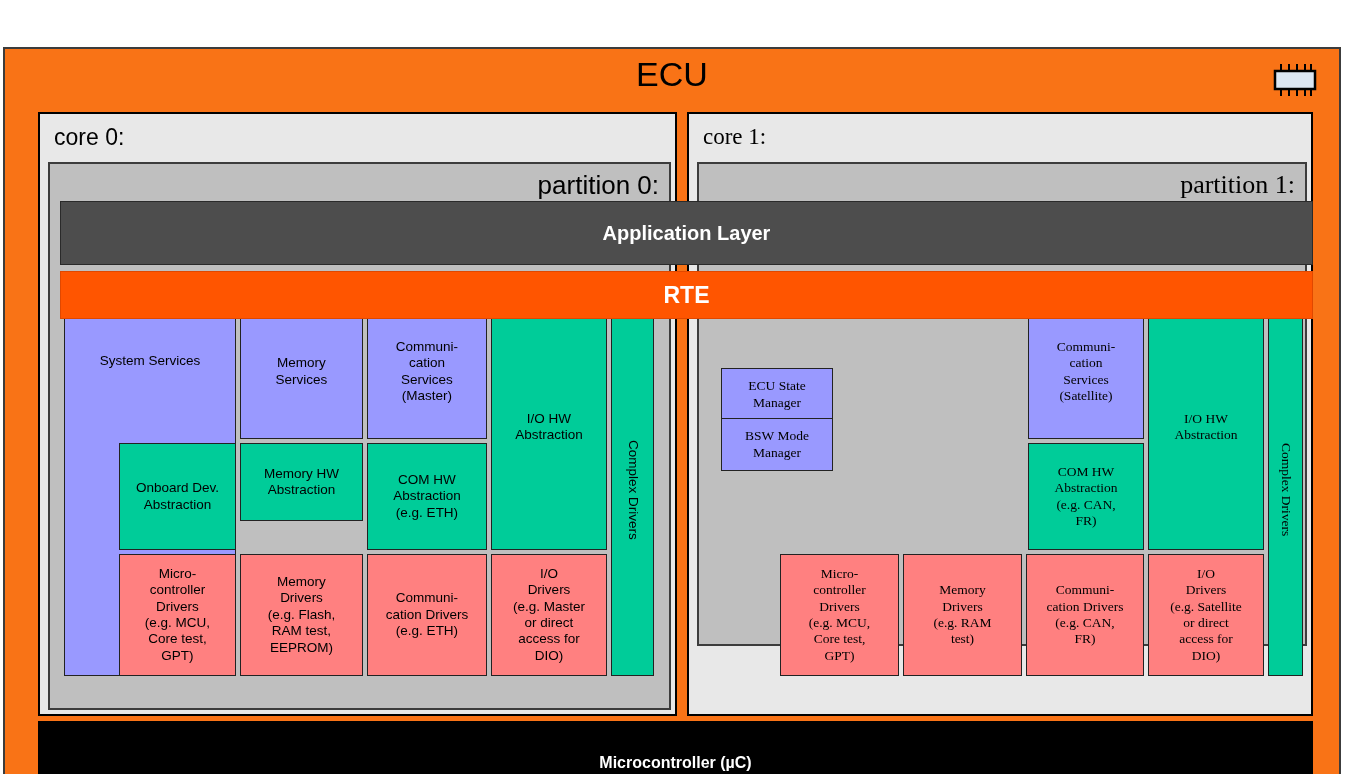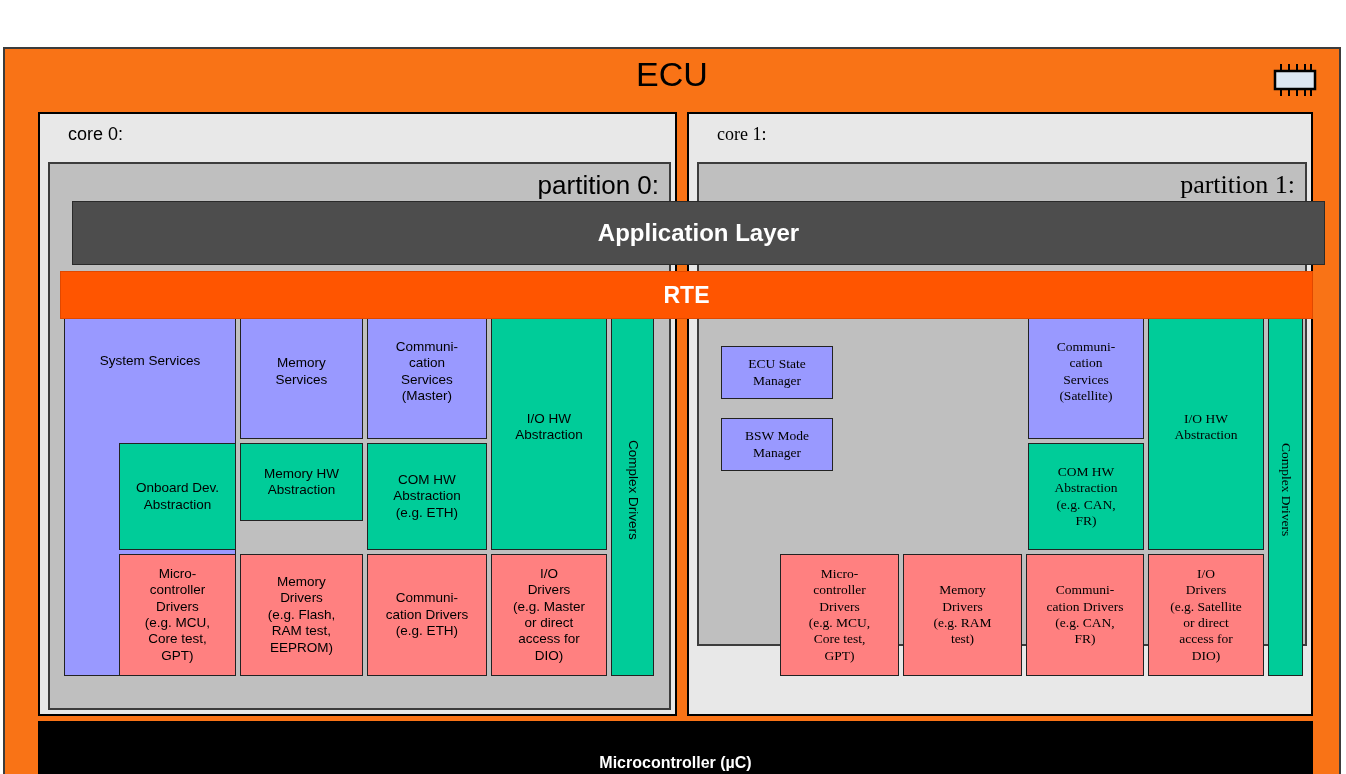--- a/index.html
+++ b/index.html
@@ -17,33 +17,33 @@
     position:absolute;left:0;top:6px;width:100%;text-align:center;
     font-size:34px;color:#000;
   }
   #chip-icon{position:absolute;left:1262px;top:14px;width:56px;height:34px;}
 
   .core-box{
     position:absolute;background:#e8e8e8;border:2px solid #000;box-sizing:border-box;
   }
   #core0{left:33px;top:63px;width:639px;height:604px;}
   #core1{left:682px;top:63px;width:626px;height:604px;font-family:Liberation Serif, serif;}
-  .core-label{position:absolute;left:28px;top:10px;font-size:18px;color:#000;}
+  .core-label{position:absolute;left:14px;top:10px;font-size:23px;color:#000;}
 
   .partition-box{
     position:absolute;background:#bfbfbf;border:2px solid #3c3c3c;box-sizing:border-box;
   }
   #part0{left:8px;top:48px;width:623px;height:548px;}
   #part1{left:8px;top:48px;width:610px;height:484px;}
   .partition-label{position:absolute;right:10px;top:6px;font-size:26px;color:#000;}
 
   #applayer{
-    position:absolute;left:67px;top:152px;width:1253px;height:64px;
+    position:absolute;left:55px;top:152px;width:1253px;height:64px;
     background:#4d4d4d;border:1px solid #2a2a2a;box-sizing:border-box;
-    color:#fff;font-size:24px;font-weight:bold;
+    color:#fff;font-size:20px;font-weight:bold;
     display:flex;align-items:center;justify-content:center;z-index:30;
   }
   #rte{
     position:absolute;left:55px;top:222px;width:1253px;height:48px;
     background:#ff5500;border:1px solid #e04800;box-sizing:border-box;
     color:#fff;font-size:23px;font-weight:bold;
     display:flex;align-items:center;justify-content:center;z-index:30;
   }
 
   #mcu{
@@ -106,21 +106,21 @@
       <div class="blk salmon" style="left:317px;top:390px;width:120px;height:122px;">Communi-<br>cation Drivers<br>(e.g. ETH)</div>
       <div class="blk salmon" style="left:441px;top:390px;width:116px;height:122px;">I/O<br>Drivers<br>(e.g. Master<br>or direct<br>access for<br>DIO)</div>
     </div>
   </div>
 
   <div id="core1" class="core-box">
     <div class="core-label">core 1:</div>
     <div id="part1" class="partition-box">
       <div class="partition-label">partition 1:</div>
 
-      <div class="blk purple" style="left:22px;top:182px;width:112px;height:53px;">ECU State<br>Manager</div>
+      <div class="blk purple" style="left:22px;top:204px;width:112px;height:53px;">ECU State<br>Manager</div>
       <div class="blk purple" style="left:22px;top:254px;width:112px;height:53px;">BSW Mode<br>Manager</div>
 
       <div class="blk purple" style="left:329px;top:140px;width:116px;height:135px;">Communi-<br>cation<br>Services<br>(Satellite)</div>
       <div class="blk green" style="left:449px;top:140px;width:116px;height:246px;">I/O HW<br>Abstraction</div>
       <div class="blk green vert" style="left:569px;top:140px;width:35px;height:372px;">Complex Drivers</div>
       <div class="blk green" style="left:329px;top:279px;width:116px;height:107px;">COM HW<br>Abstraction<br>(e.g. CAN,<br>FR)</div>
 
       <div class="blk salmon" style="left:81px;top:390px;width:119px;height:122px;">Micro-<br>controller<br>Drivers<br>(e.g. MCU,<br>Core test,<br>GPT)</div>
       <div class="blk salmon" style="left:204px;top:390px;width:119px;height:122px;">Memory<br>Drivers<br>(e.g. RAM<br>test)</div>
       <div class="blk salmon" style="left:327px;top:390px;width:118px;height:122px;">Communi-<br>cation Drivers<br>(e.g. CAN,<br>FR)</div>

